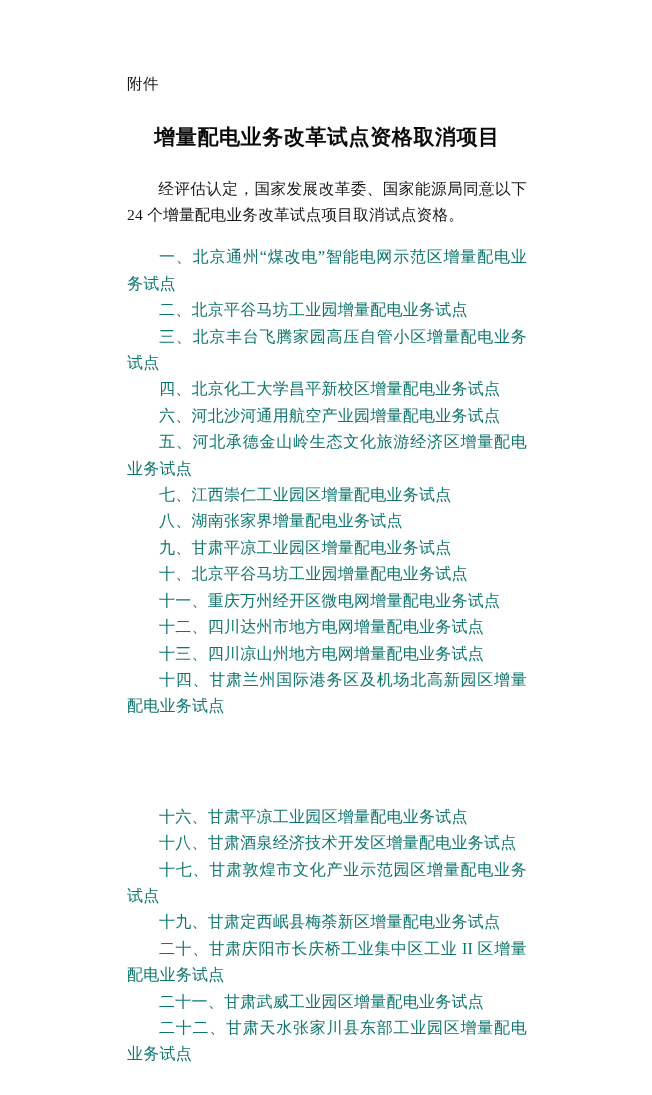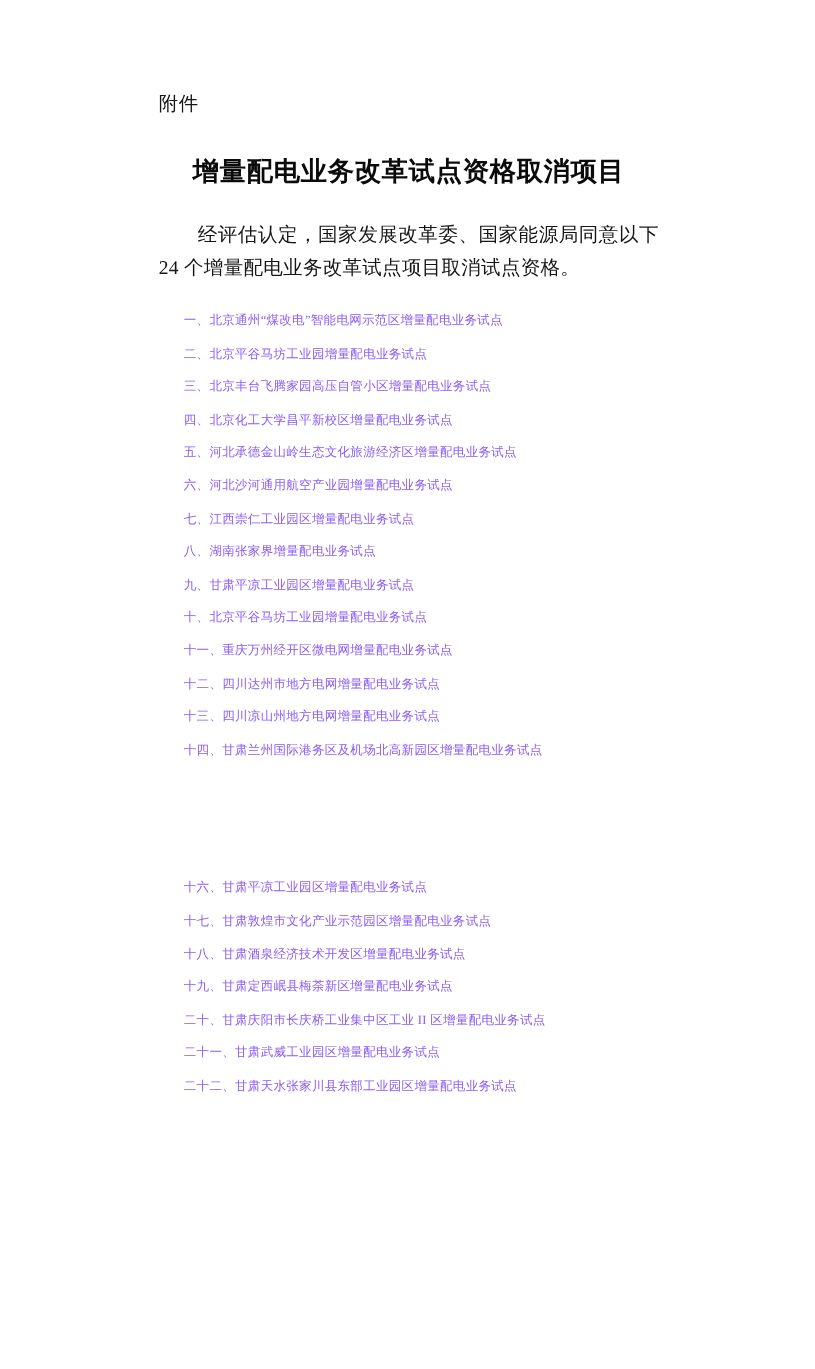--- a/index.html
+++ b/index.html
@@ -64,27 +64,27 @@
     color: #161616;
   }
 
   
   .item-list {
     margin: 0;
     padding: 0;
     list-style: none;
   }
   .item {
-    font-size: 10px;
+    font-size: 16px;
     line-height: 26.4px;
     text-indent: 2em;
     text-align: justify;
     text-justify: inter-ideograph;
     letter-spacing: 0.25px;
-    color: #8b5cf6;
+    color: #0f766e;
     margin: 0;
   }
   .item.first-of-list {
     margin-top: 2px;
   }
 
   
   .page-break-gap {
     height: 84px;
   }
@@ -99,34 +99,34 @@
 
     <div class="doc-title">增量配电业务改革试点资格取消项目</div>
 
     <p class="intro">经评估认定，国家发展改革委、国家能源局同意以下 24 个增量配电业务改革试点项目取消试点资格。</p>
 
     <div class="item-list" id="project-list">
         <p class="item first-of-list">一、北京通州“煤改电”智能电网示范区增量配电业务试点</p>
         <p class="item">二、北京平谷马坊工业园增量配电业务试点</p>
         <p class="item">三、北京丰台飞腾家园高压自管小区增量配电业务试点</p>
         <p class="item">四、北京化工大学昌平新校区增量配电业务试点</p>
+        <p class="item">六、河北沙河通用航空产业园增量配电业务试点</p>
         <p class="item">五、河北承德金山岭生态文化旅游经济区增量配电业务试点</p>
-        <p class="item">六、河北沙河通用航空产业园增量配电业务试点</p>
         <p class="item">七、江西崇仁工业园区增量配电业务试点</p>
         <p class="item">八、湖南张家界增量配电业务试点</p>
         <p class="item">九、甘肃平凉工业园区增量配电业务试点</p>
         <p class="item">十、北京平谷马坊工业园增量配电业务试点</p>
         <p class="item">十一、重庆万州经开区微电网增量配电业务试点</p>
         <p class="item">十二、四川达州市地方电网增量配电业务试点</p>
         <p class="item">十三、四川凉山州地方电网增量配电业务试点</p>
         <p class="item">十四、甘肃兰州国际港务区及机场北高新园区增量配电业务试点</p>
         <div class="page-break-gap"></div>
         <p class="item">十六、甘肃平凉工业园区增量配电业务试点</p>
+        <p class="item">十八、甘肃酒泉经济技术开发区增量配电业务试点</p>
         <p class="item">十七、甘肃敦煌市文化产业示范园区增量配电业务试点</p>
-        <p class="item">十八、甘肃酒泉经济技术开发区增量配电业务试点</p>
         <p class="item">十九、甘肃定西岷县梅荼新区增量配电业务试点</p>
         <p class="item">二十、甘肃庆阳市长庆桥工业集中区工业 II 区增量配电业务试点</p>
         <p class="item">二十一、甘肃武威工业园区增量配电业务试点</p>
         <p class="item">二十二、甘肃天水张家川县东部工业园区增量配电业务试点</p>
       </div>
 
   </div>
 </div>
 
 </body></html>

